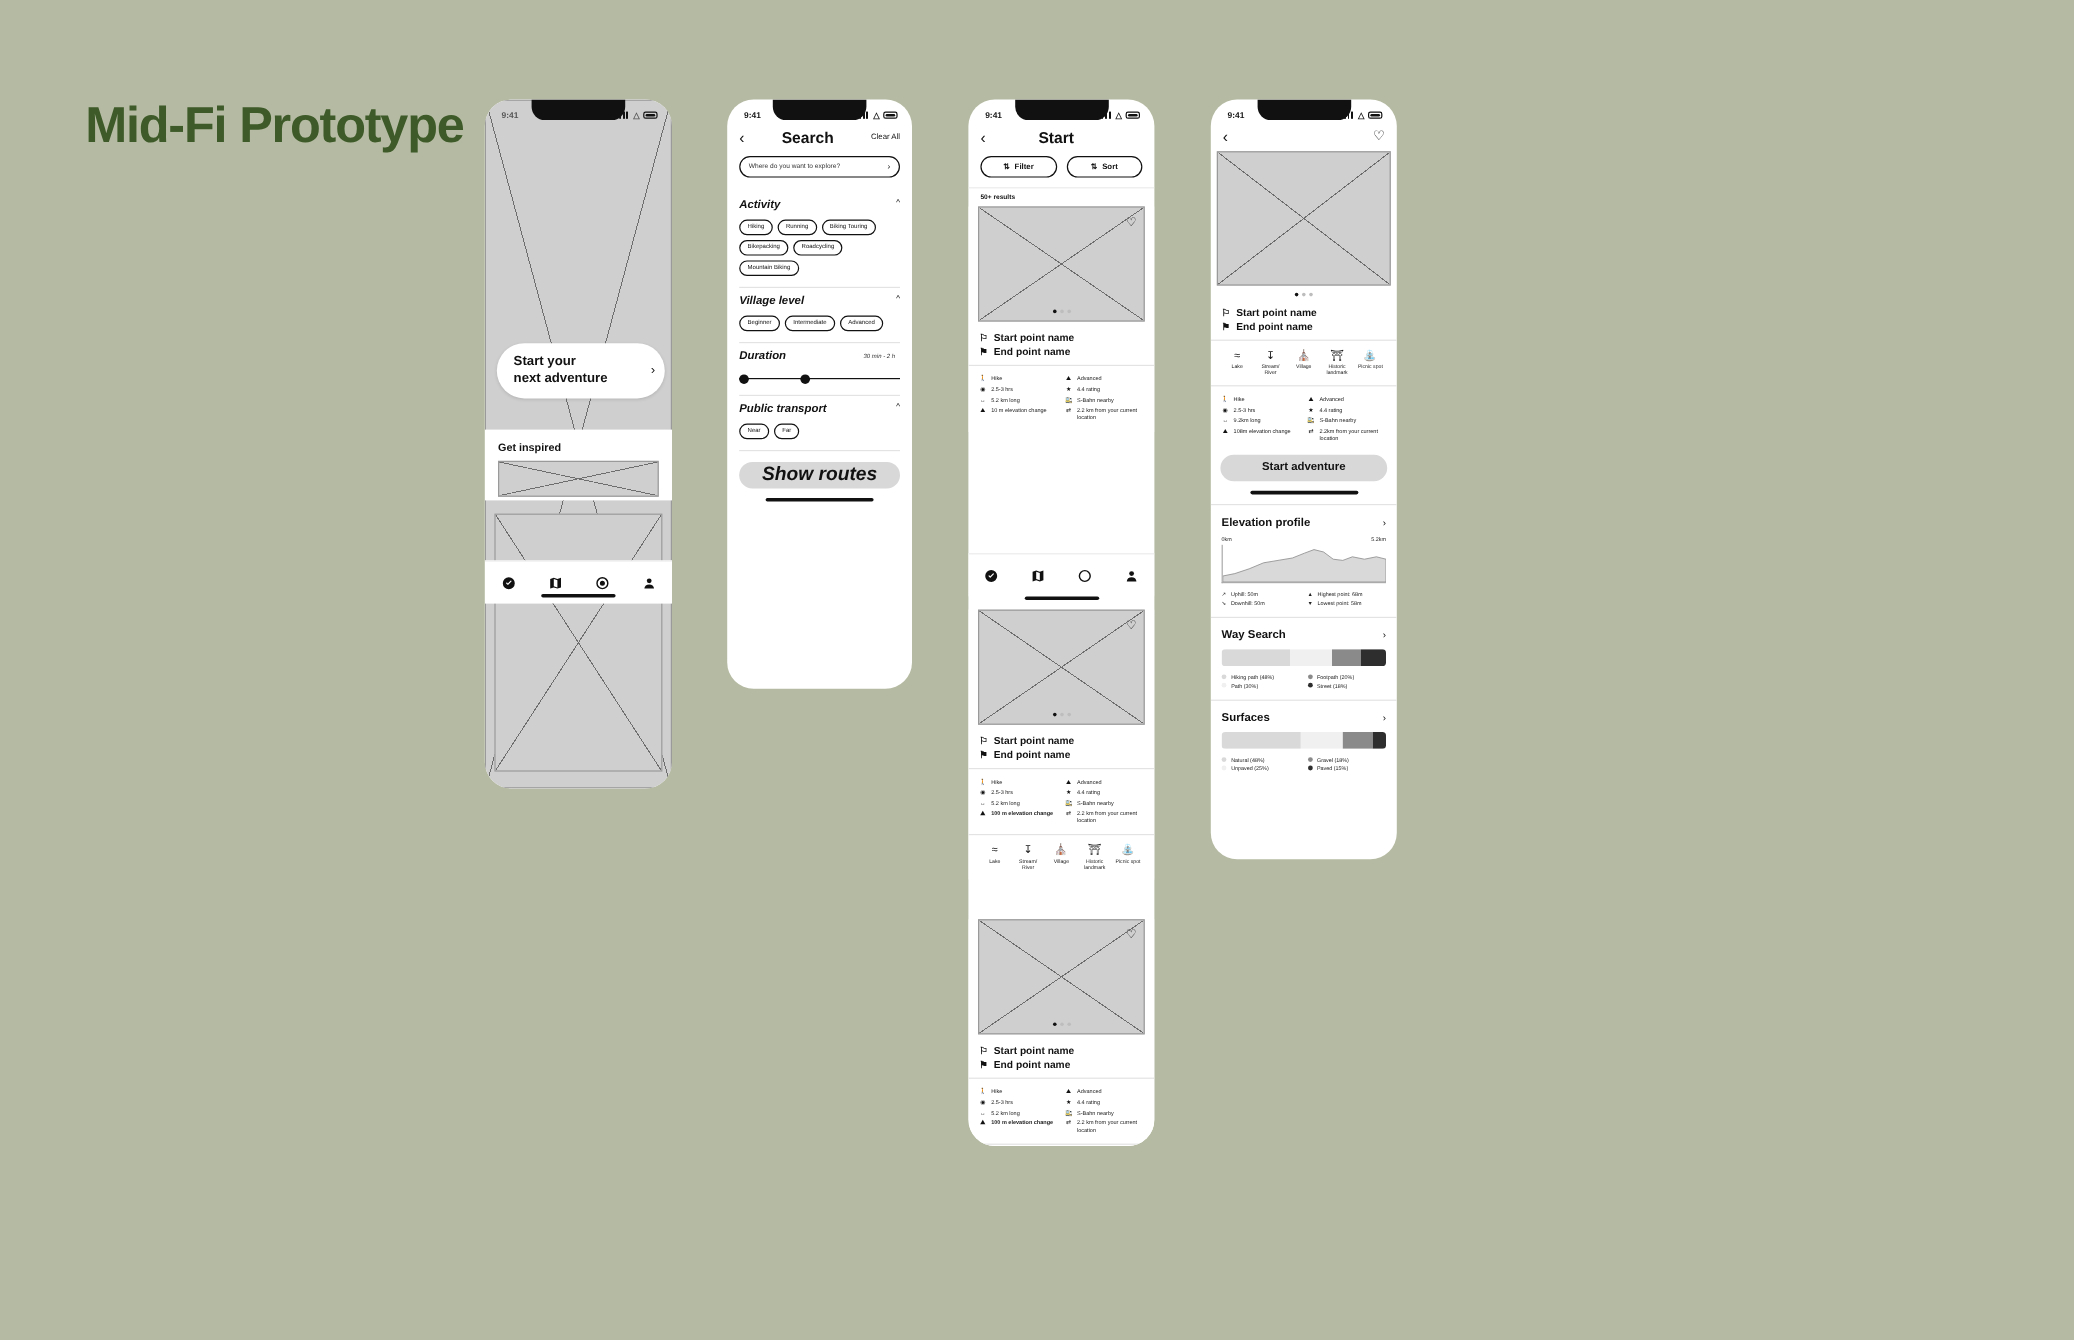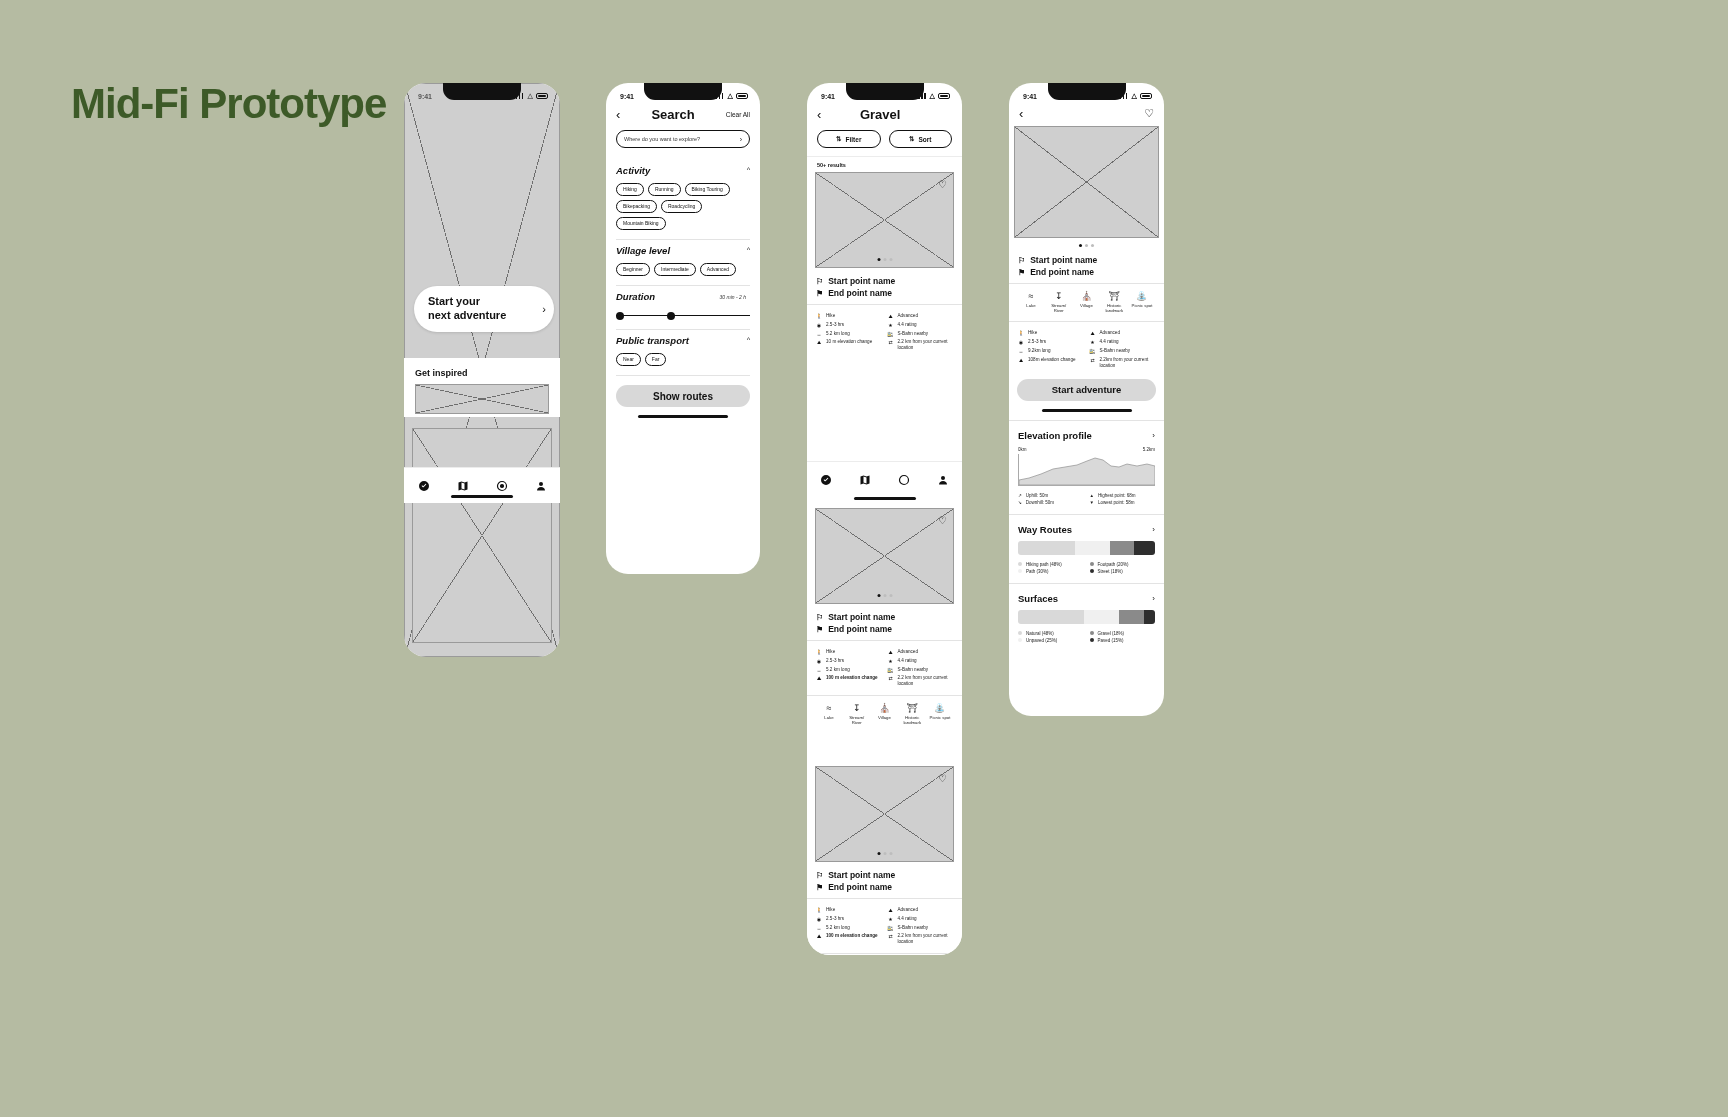--- a/index.html
+++ b/index.html
@@ -101,21 +101,21 @@
   .chip {
     border:0.8px solid #111; border-radius:9px; padding: 2.5px 6px;
     font-size: 5px; color:#111; white-space:nowrap;
   }
   .slider { margin-top: 9px; position:relative; height: 8px; }
   .slider .track { position:absolute; left:0; right:0; top:3px; height:1.3px; background:#111; }
   .slider .knob { position:absolute; top:0; width:8px; height:8px; border-radius:50%; background:#111; }
   .showroutes {
     position:absolute; left:10px; right:10px; top:302px; height:22px;
     background:#d8d8d8; border-radius:11px; display:flex; align-items:center;
-    justify-content:center; font-size: 10px; font-weight:700; color:#111;
+    justify-content:center; font-size: 16px; font-weight:700; color:#111;font-style:italic;
   }
   .s2-ind { position:absolute; left:50%; transform:translateX(-50%); top:332px;
     width:90px; height:3px; background:#111; border-radius:2px; }
 
   
   #screen3 { left: 807px; top: 83px; width: 155px; height: 872px; }
   .s3-filters { display:flex; gap:8px; padding: 0 10px 8px; }
   .pill-btn {
     flex:1; height:18px; border:1px solid #111; border-radius:10px;
     display:flex; align-items:center; justify-content:center; gap:4px;
@@ -320,21 +320,21 @@
     <span>9:41</span>
     <span class="sb-icons">
       <span class="bar-sig"></span>
       <span class="wifi">△</span>
       <span class="batt"></span>
     </span>
   </div>
 
   <div class="ph-head">
     <span class="back-ic">‹</span>
-    <span class="ph-title">Gravel</span>
+    <span class="ph-title">Start</span>
     <span style="width:13px"></span>
   </div>
 
   <div class="s3-filters">
     <div class="pill-btn">
       <span>⇅</span>
       <span>Filter</span>
     </div>
     <div class="pill-btn">
       <span>⇅</span>
@@ -688,21 +688,21 @@
         </div>
       <div class="lg">
           <span>▼</span>
           <span>Lowest point: 58m</span>
         </div>
     </div>
   </div>
 
   <div class="sec" style="margin-top:0">
     <div class="sec-head">
-      <h4>Way Routes</h4>
+      <h4>Way Search</h4>
       <span class="arw">›</span>
     </div>
     <div class="bar-chart">
       <div style="flex:48;background:#d9d9d9"></div>
       <div style="flex:30;background:#f0f0f0"></div>
       <div style="flex:20;background:#8a8a8a"></div>
       <div style="flex:18;background:#2e2e2e"></div>
     </div>
     <div class="legend">
       <div class="lg">

